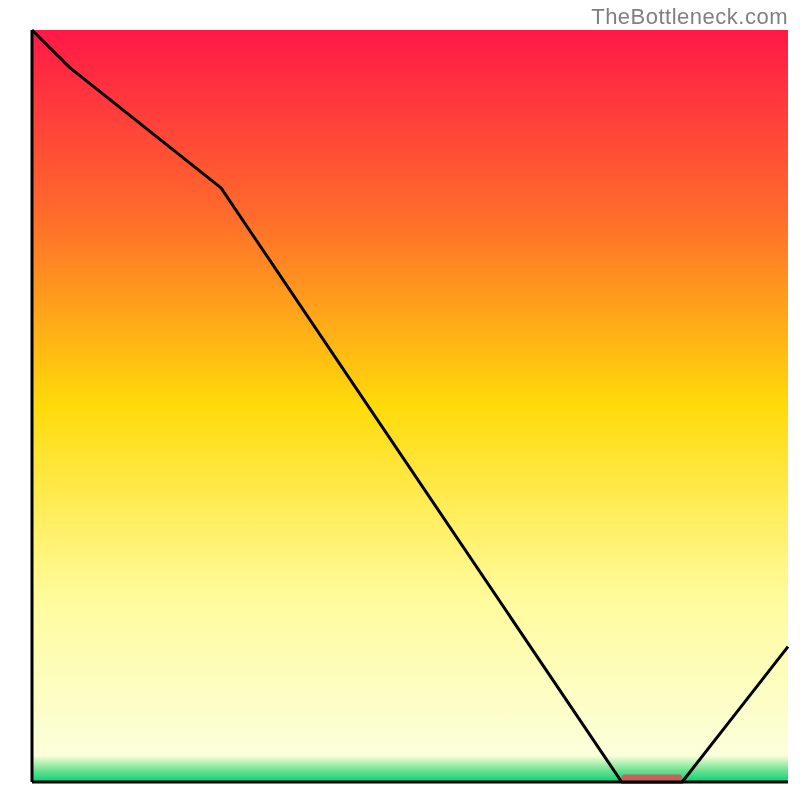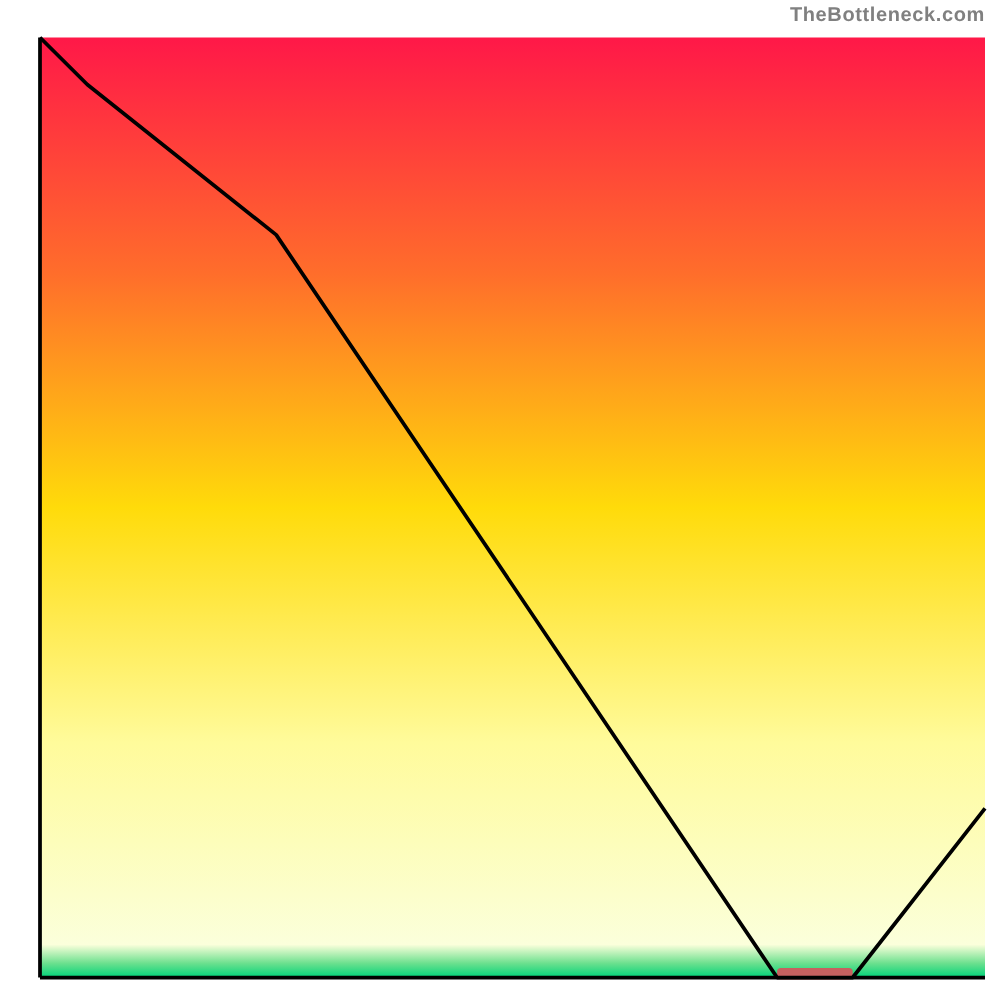--- a/index.html
+++ b/index.html
@@ -12,22 +12,22 @@
   }
   .frame {
     position: relative;
     width: 800px;
     height: 800px;
   }
   .watermark {
     position: absolute;
     top: 4px;
     right: 12px;
-    font-size: 16px;
-    font-weight: bold;
+    font-size: 22px;
+    font-weight: normal;
     color: #808080;
     letter-spacing: 0.5px;
     z-index: 10;
   }
   svg.chart {
     position: absolute;
     left: 0;
     top: 0;
   }
 </style>

